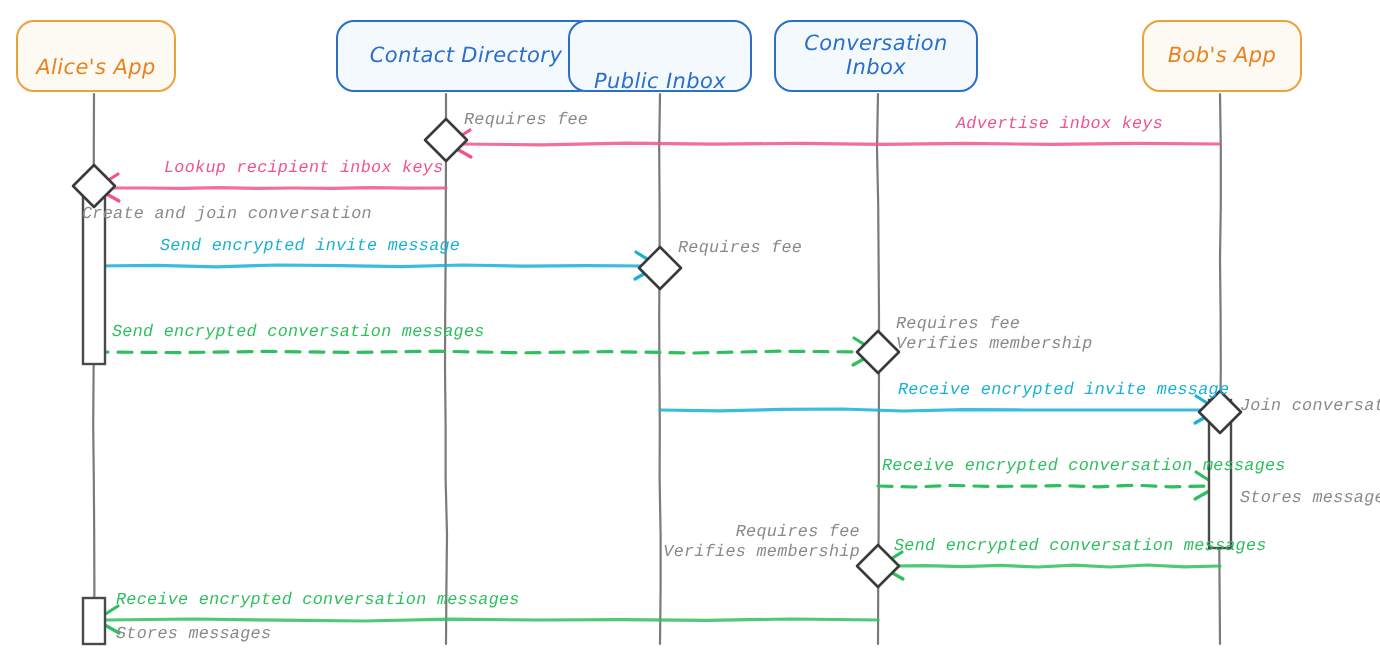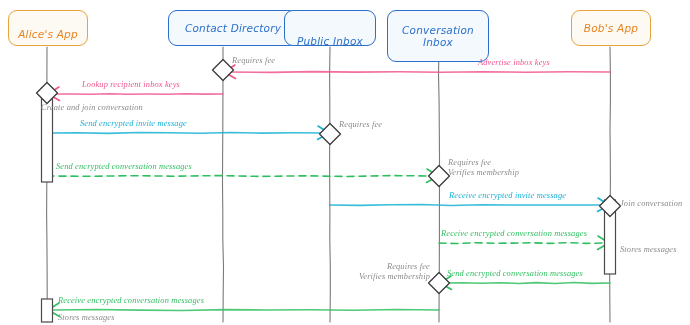--- a/index.html
+++ b/index.html
@@ -8,21 +8,21 @@
   #stage{position:relative;width:690px;height:325px;background:#fff;}
   svg.layer{position:absolute;left:0;top:0;width:690px;height:325px;}
 
   .hdr{position:absolute;display:flex;align-items:center;justify-content:center;
        text-align:center;border-radius:9px;box-sizing:border-box;
        font-family:"DejaVu Sans",sans-serif;font-size:10.5px;font-style:italic;
        line-height:12px;letter-spacing:.2px;}
   .hdr.blue{border:1.6px solid #2a6fc9;color:#2a6fc9;background:#f4f9fe;}
   .hdr.orange{border:1.6px solid #e8a33d;color:#e8821e;background:#fdfaf4;}
 
-  .lbl{position:absolute;font-family:Liberation Serif, serif;font-size:8.4px;
+  .lbl{position:absolute;font-family:Liberation Mono, monospace;font-size:8.4px;
        font-style:italic;white-space:pre;line-height:9.6px;letter-spacing:.15px;}
   .lbl.pink{color:#f0538f;}
   .lbl.cyan{color:#17b2d4;}
   .lbl.green{color:#2fbf5f;}
   .lbl.gray{color:#8a8a8a;}
   .lbl.r{text-align:right;}
 </style>
 </head>
 <body>
 
@@ -133,21 +133,21 @@
   <div id="headers">
       <div class="hdr orange" style="left: 8px; top: 10px; width: 80px; height: 36px;">
         <span style="white-space: pre-line; margin-top: 12px;">Alice's App</span>
       </div>
       <div class="hdr blue" style="left: 168px; top: 10px; width: 130px; height: 36px;">
         <span style="white-space: pre-line;">Contact Directory</span>
       </div>
       <div class="hdr blue" style="left: 284px; top: 10px; width: 92px; height: 36px;">
         <span style="white-space: pre-line; margin-top: 25px;">Public Inbox</span>
       </div>
-      <div class="hdr blue" style="left: 387px; top: 10px; width: 102px; height: 52px;">
+      <div class="hdr blue" style="left: 387px; top: 10px; width: 102px; height: 36px;">
         <span style="white-space: pre-line;">Conversation
 Inbox</span>
       </div>
       <div class="hdr orange" style="left: 571px; top: 10px; width: 80px; height: 36px;">
         <span style="white-space: pre-line; text-align: right;">Bob's App</span>
       </div>
     </div>
   <div id="labels">
       <div class="lbl pink" style="left: 478px; top: 58px;">Advertise inbox keys</div>
       <div class="lbl pink" style="left: 82px; top: 80px; text-align: right;">Lookup recipient inbox keys</div>

